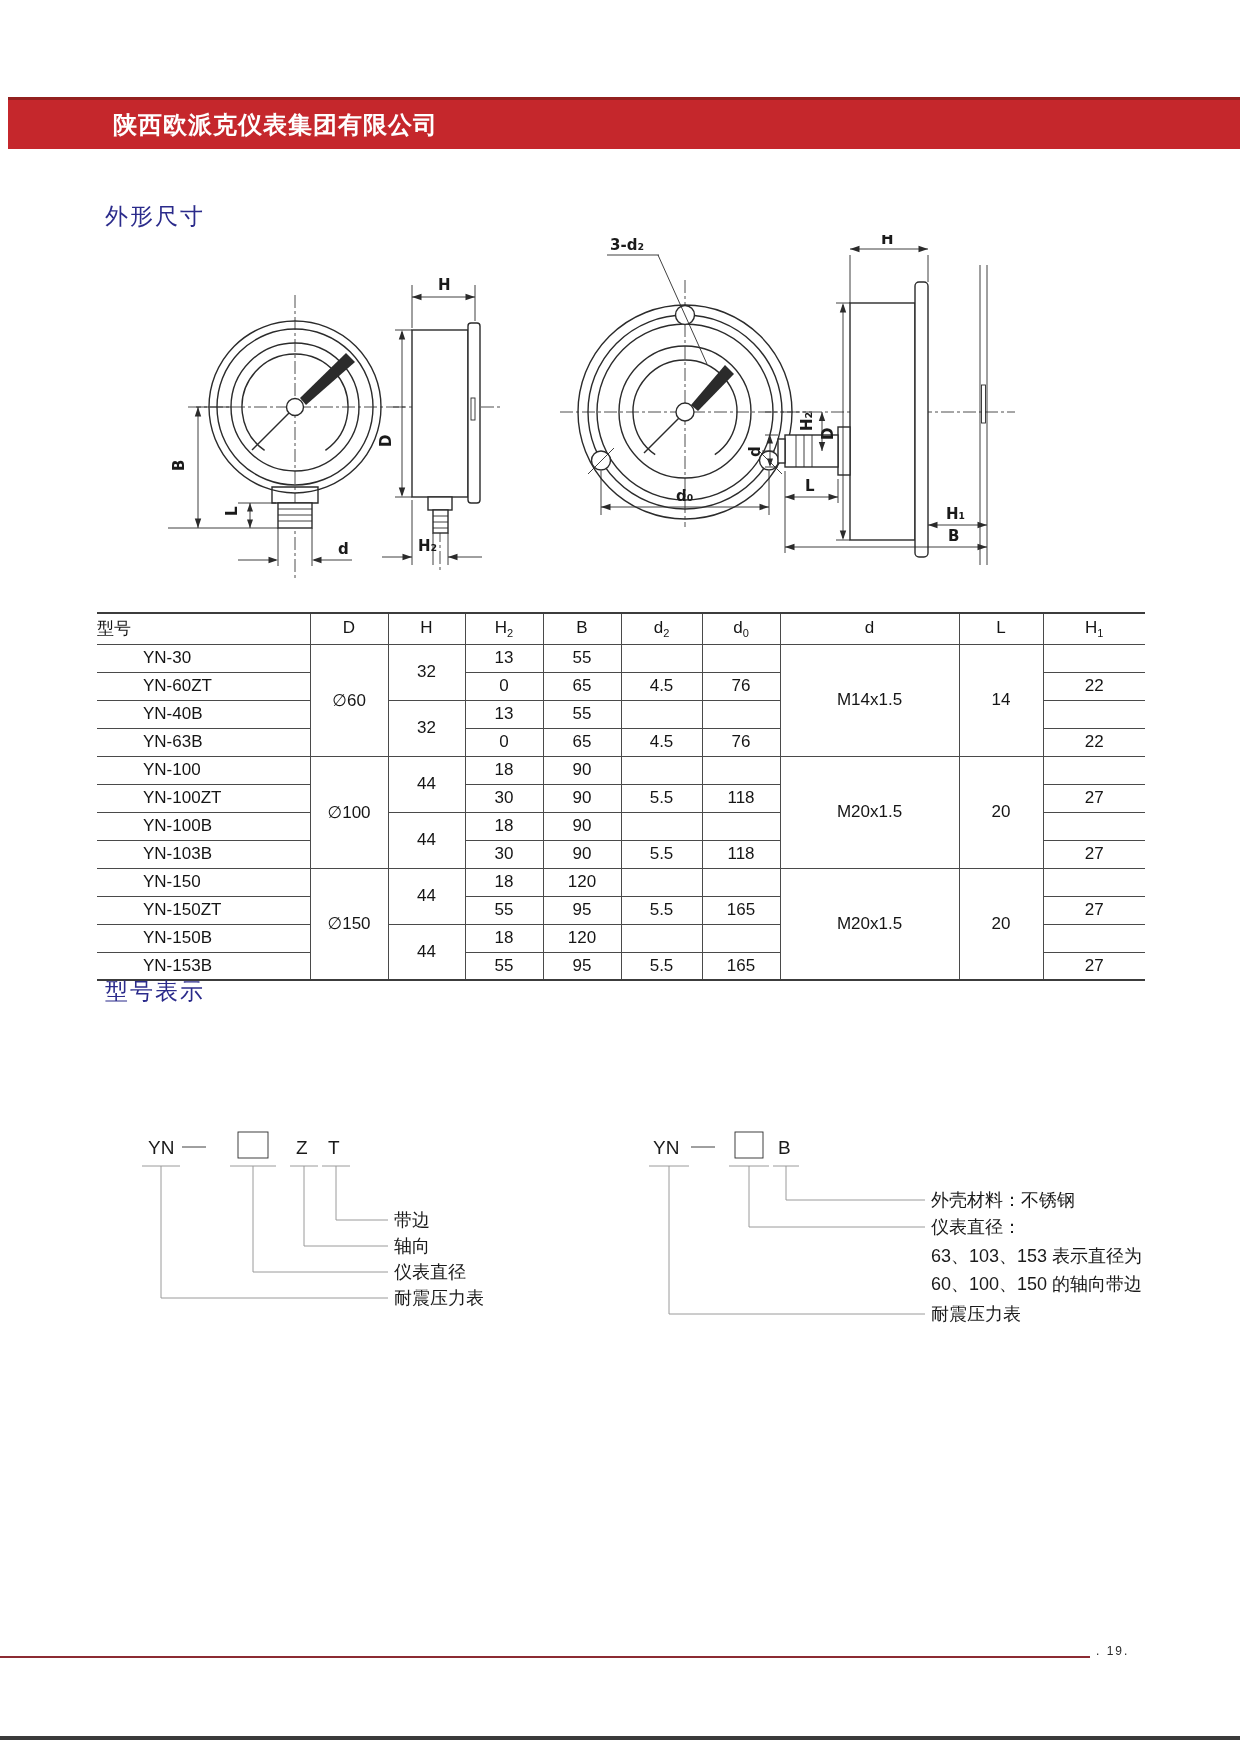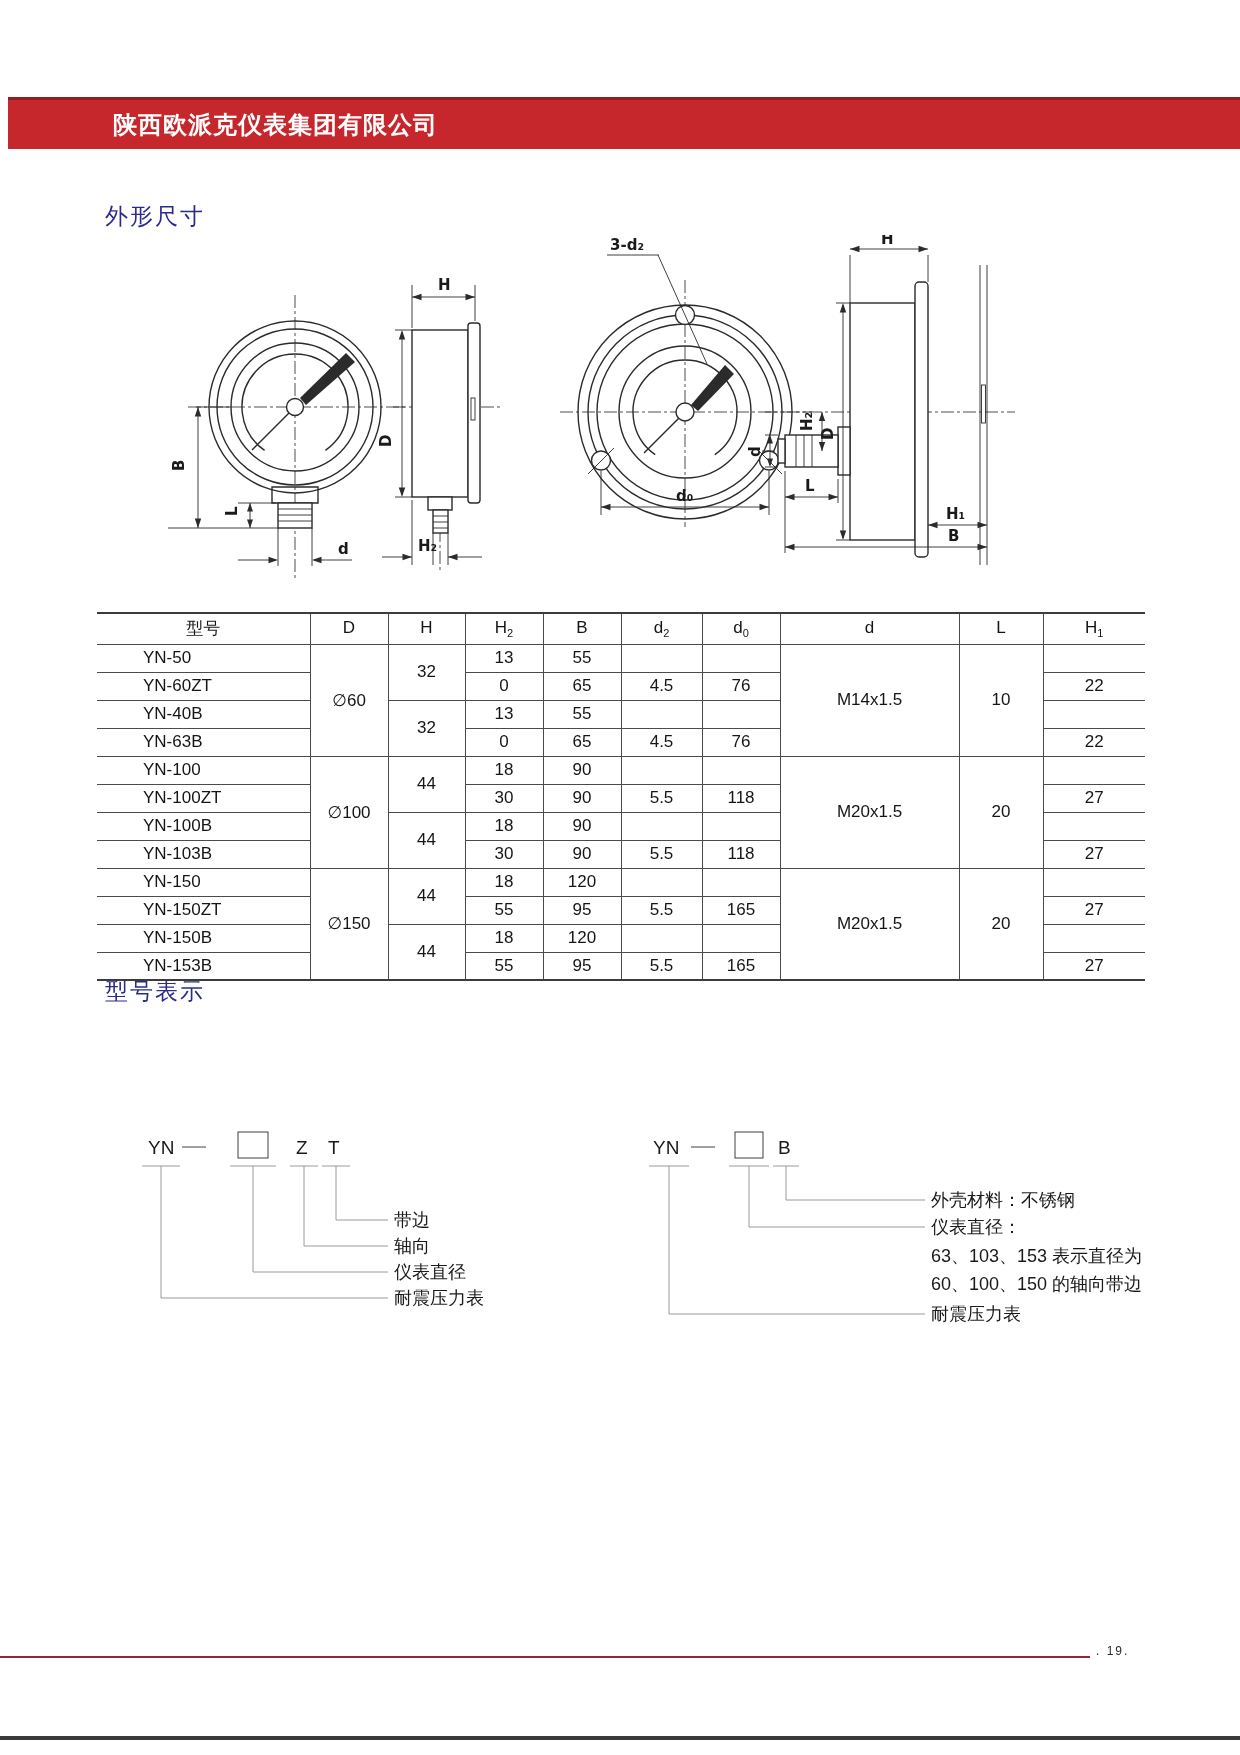--- a/index.html
+++ b/index.html
@@ -38,21 +38,21 @@
     font-size:17px; color:#151515;
     border-top:2px solid #3c3c3c; border-bottom:2px solid #3c3c3c;
   }
   .dims-table th, .dims-table td {
     border:1px solid #4a4a4a; text-align:center; vertical-align:middle;
     font-weight:normal; height:28px; padding:0;
   }
   .dims-table th { height:31px; }
   .dims-table tr > *:first-child { border-left:none; text-align:left; padding-left:46px; }
   .dims-table tr > *:last-child { border-right:none; }
-  .dims-table th:first-child { text-align:center; padding-left:0; }
+  .dims-table th:first-child { padding-left:0; }
   .dims-table sub { font-size:11px; }
   .diag { position:absolute; }
   #diagL { left:130px; top:1122px; }
   #diagR { left:595px; top:1122px; }
   .footer-line { position:absolute; left:0; top:1656px; width:1090px; height:2px; background:#8c2b33; }
   .page-num { position:absolute; left:1096px; top:1644px; font-size:12px; color:#2a2a2a; letter-spacing:2px; }
   .bottom-bar { position:absolute; left:0; top:1736px; width:1240px; height:4px; background:#3a3a3a; }
 </style>
 </head>
 <body>
@@ -205,29 +205,29 @@
     <th><span>H</span><sub>2</sub></th>
     <th><span>B</span><sub></sub></th>
     <th><span>d</span><sub>2</sub></th>
     <th><span>d</span><sub>0</sub></th>
     <th><span>d</span><sub></sub></th>
     <th><span>L</span><sub></sub></th>
     <th><span>H</span><sub>1</sub></th>
   </tr>
 
   <tr>
-    <td>YN-50</td>
+    <td>YN-30</td>
     <td rowspan="4">∅60</td>
     <td rowspan="2">32</td>
     <td>13</td>
     <td>55</td>
     <td></td>
     <td></td>
     <td rowspan="4">M14x1.5</td>
-    <td rowspan="4">10</td>
+    <td rowspan="4">14</td>
     <td></td>
   </tr>
   <tr>
     <td>YN-60ZT</td>
     <td>0</td>
     <td>65</td>
     <td>4.5</td>
     <td>76</td>
     <td>22</td>
   </tr>

